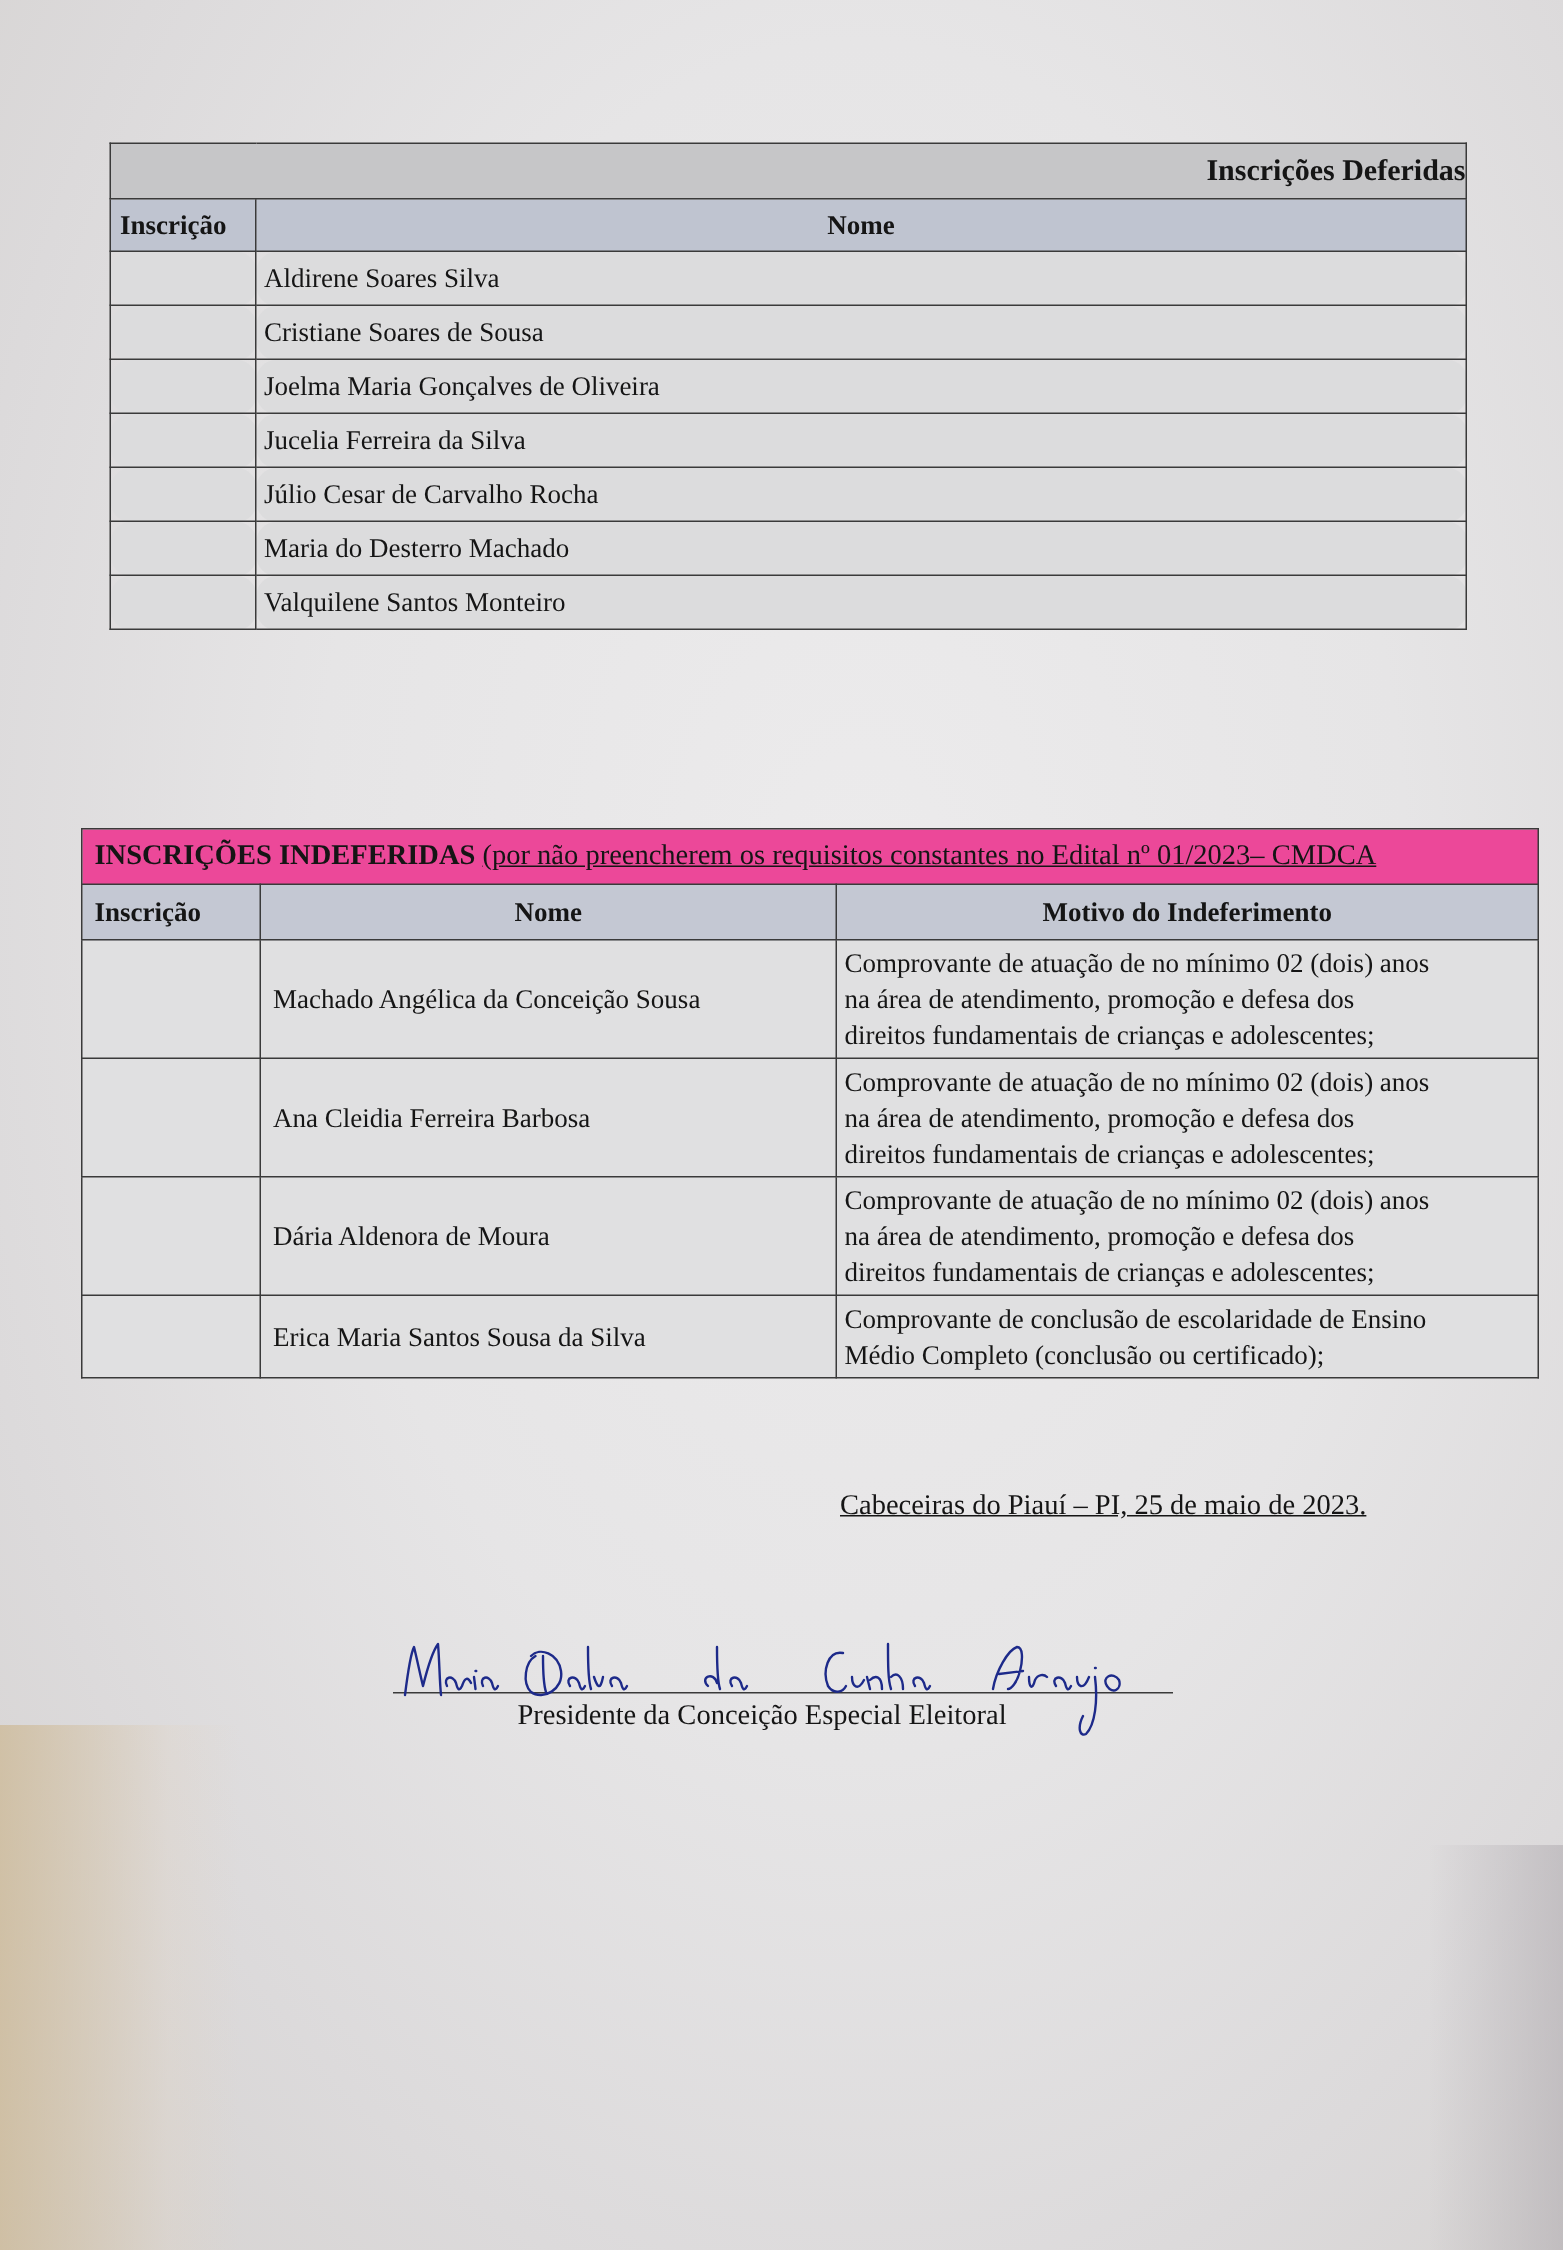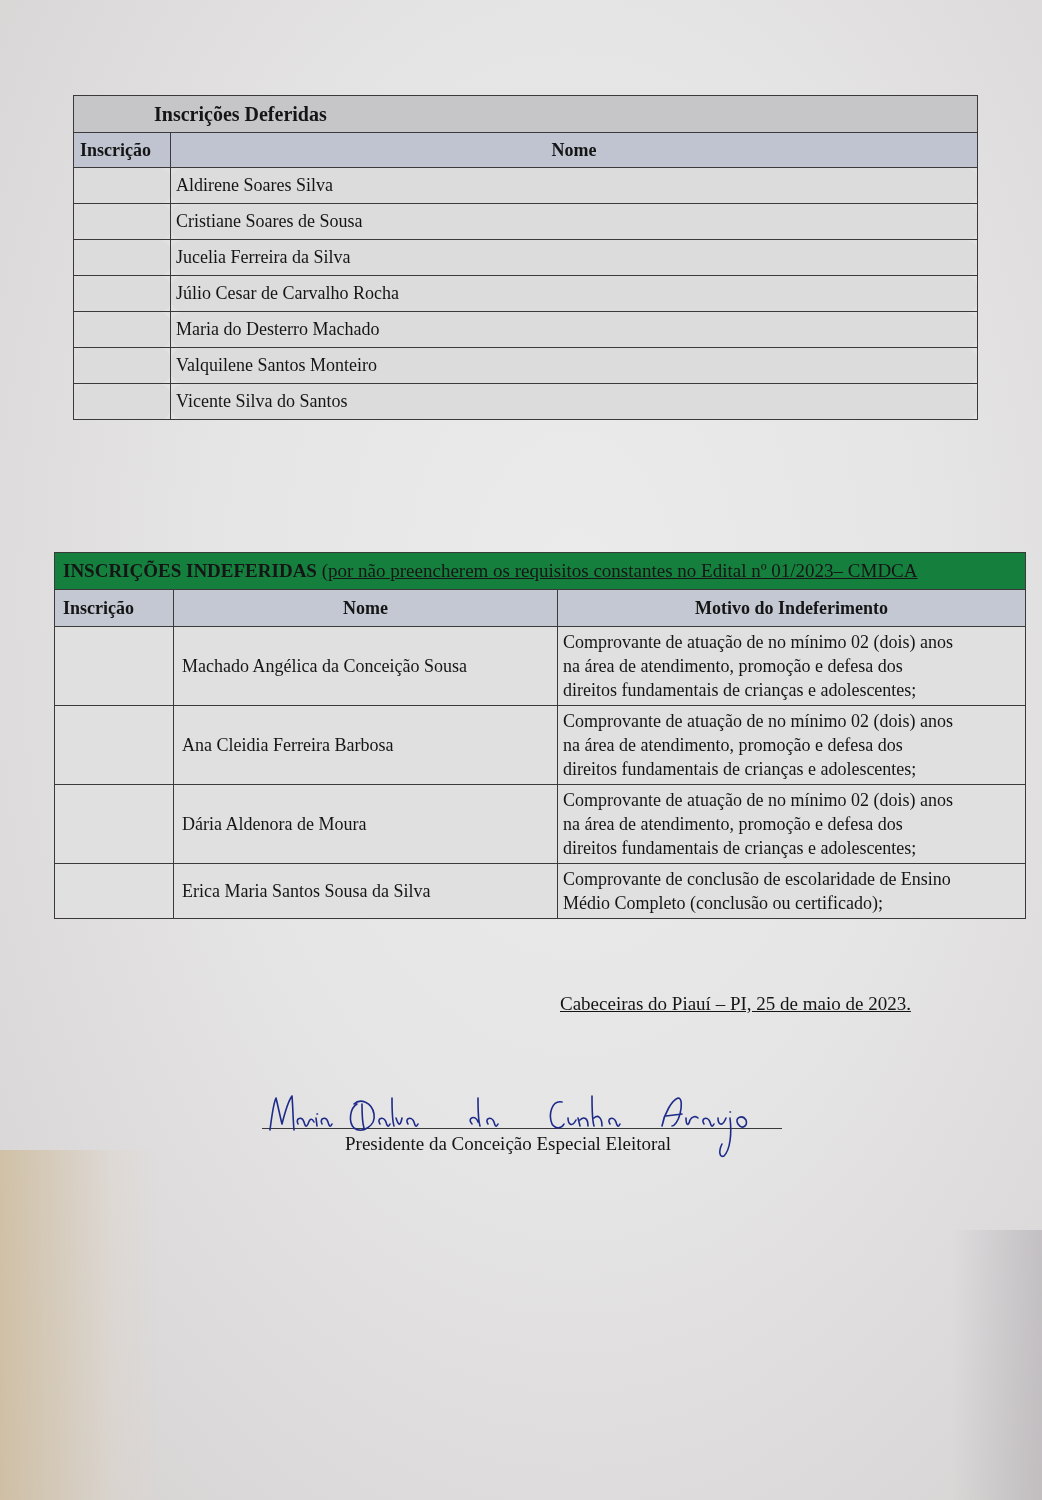--- a/index.html
+++ b/index.html
@@ -42,21 +42,21 @@
     #t-deferidas {
       left: 73px;
       top: 95px;
       width: 905px;
     }
     #t-deferidas .title-row th {
       background: #c6c6c8;
       height: 36px;
       font-size: 20px;
       font-weight: bold;
-      text-align: left;
+      text-align: right;
       padding-left: 80px;
     }
     #t-deferidas .head-row th {
       background: #bfc4d0;
       height: 34px;
       font-size: 18px;
       font-weight: bold;
     }
     #t-deferidas .col-insc { width: 90px; }
     #t-deferidas .head-row th.col-insc { text-align: left; padding-left: 6px; }
@@ -68,21 +68,21 @@
     }
     #t-deferidas td.name-cell { padding-left: 5px; }
 
     
     #t-indeferidas {
       left: 54px;
       top: 552px;
       width: 972px;
     }
     #t-indeferidas .title-row th {
-      background: #15803d;
+      background: #ec4899;
       height: 36px;
       font-size: 19px;
       text-align: left;
       padding-left: 8px;
       white-space: nowrap;
     }
     #t-indeferidas .title-bold { font-weight: bold; }
     #t-indeferidas .title-note { font-weight: normal; text-decoration: underline; }
     #t-indeferidas .head-row th {
       background: #c4c8d3;
@@ -154,37 +154,37 @@
   <tr>
     <td></td>
     <td class="name-cell">Aldirene Soares Silva</td>
   </tr>
   <tr>
     <td></td>
     <td class="name-cell">Cristiane Soares de Sousa</td>
   </tr>
   <tr>
     <td></td>
+    <td class="name-cell">Joelma Maria Gonçalves de Oliveira</td>
+  </tr>
+  <tr>
+    <td></td>
     <td class="name-cell">Jucelia Ferreira da Silva</td>
   </tr>
   <tr>
     <td></td>
     <td class="name-cell">Júlio Cesar de Carvalho Rocha</td>
   </tr>
   <tr>
     <td></td>
     <td class="name-cell">Maria do Desterro Machado</td>
   </tr>
   <tr>
     <td></td>
     <td class="name-cell">Valquilene Santos Monteiro</td>
-  </tr>
-  <tr>
-    <td></td>
-    <td class="name-cell">Vicente Silva do Santos</td>
   </tr>
 </tbody>
   </table>
 
 <table id="t-indeferidas">
   <tbody>
       <tr class="title-row">
     <th colspan="3">
       <span class="title-bold">INSCRIÇÕES INDEFERIDAS</span>
       <span class="title-note">(por não preencherem os requisitos constantes no Edital  nº 01/2023– CMDCA</span>

